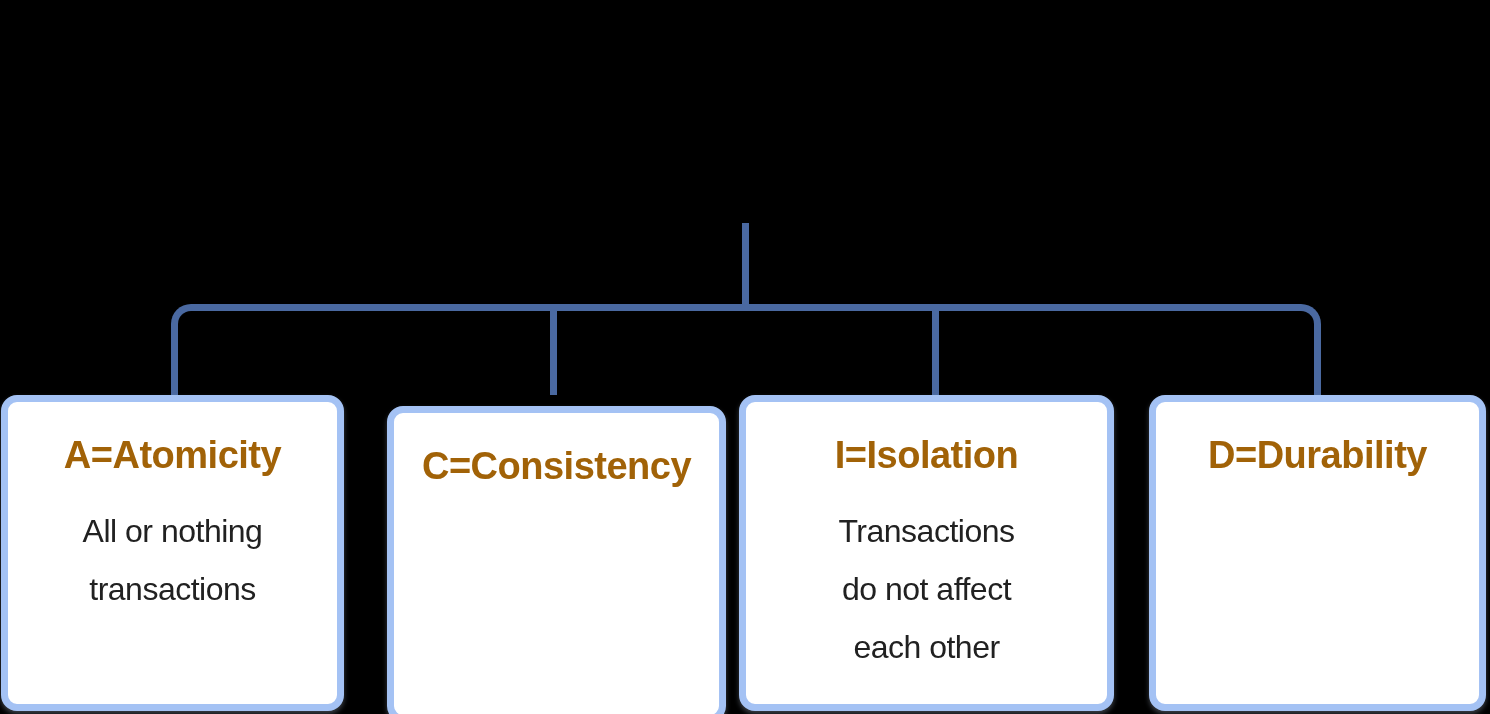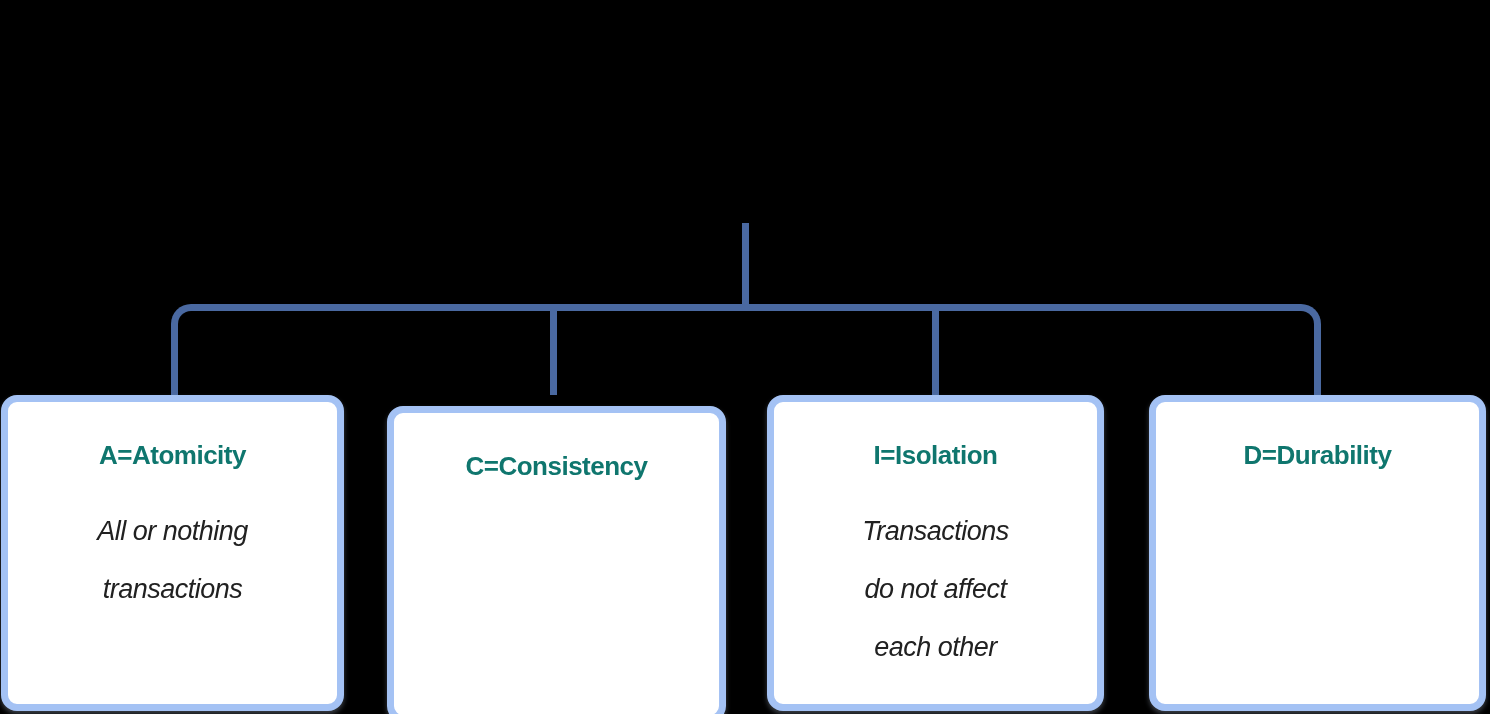--- a/index.html
+++ b/index.html
@@ -60,39 +60,38 @@
     box-sizing: border-box;
     background: #ffffff;
     border: 7px solid #a4c2f4;
     border-radius: 16px;
     box-shadow: 0 3px 5px rgba(170, 180, 200, 0.35);
     text-align: center;
     padding-top: 30px;
   }
   #box-atomicity   { left: 1px;    width: 343px; }
   #box-consistency { left: 387px;  width: 339px; margin-top: 11px; }
-  #box-isolation   { left: 767px;  width: 337px; }
+  #box-isolation   { left: 739px;  width: 375px; }
   #box-durability  { left: 1149px; width: 337px; }
 
   .box-title {
-    font-size: 26px;
+    font-size: 38px;
     font-weight: 700;
     letter-spacing: -0.5px;
     line-height: 46px;
-    color: #0f766e;
+    color: #a16207;
   }
   .box-body {
     margin-top: 24px;
-    font-size: 27px;
+    font-size: 32px;
     font-weight: 400;
     letter-spacing: -0.5px;
     line-height: 58px;
     color: #212121;
     white-space: pre-line;
-    font-style: italic;
   }
 </style>
 </head>
 <body>
 
 <div id="canvas">
 
   <div class="line" id="stub-line"></div>
   <div id="bracket"></div>
   <div class="line" id="drop-line-2"></div>

